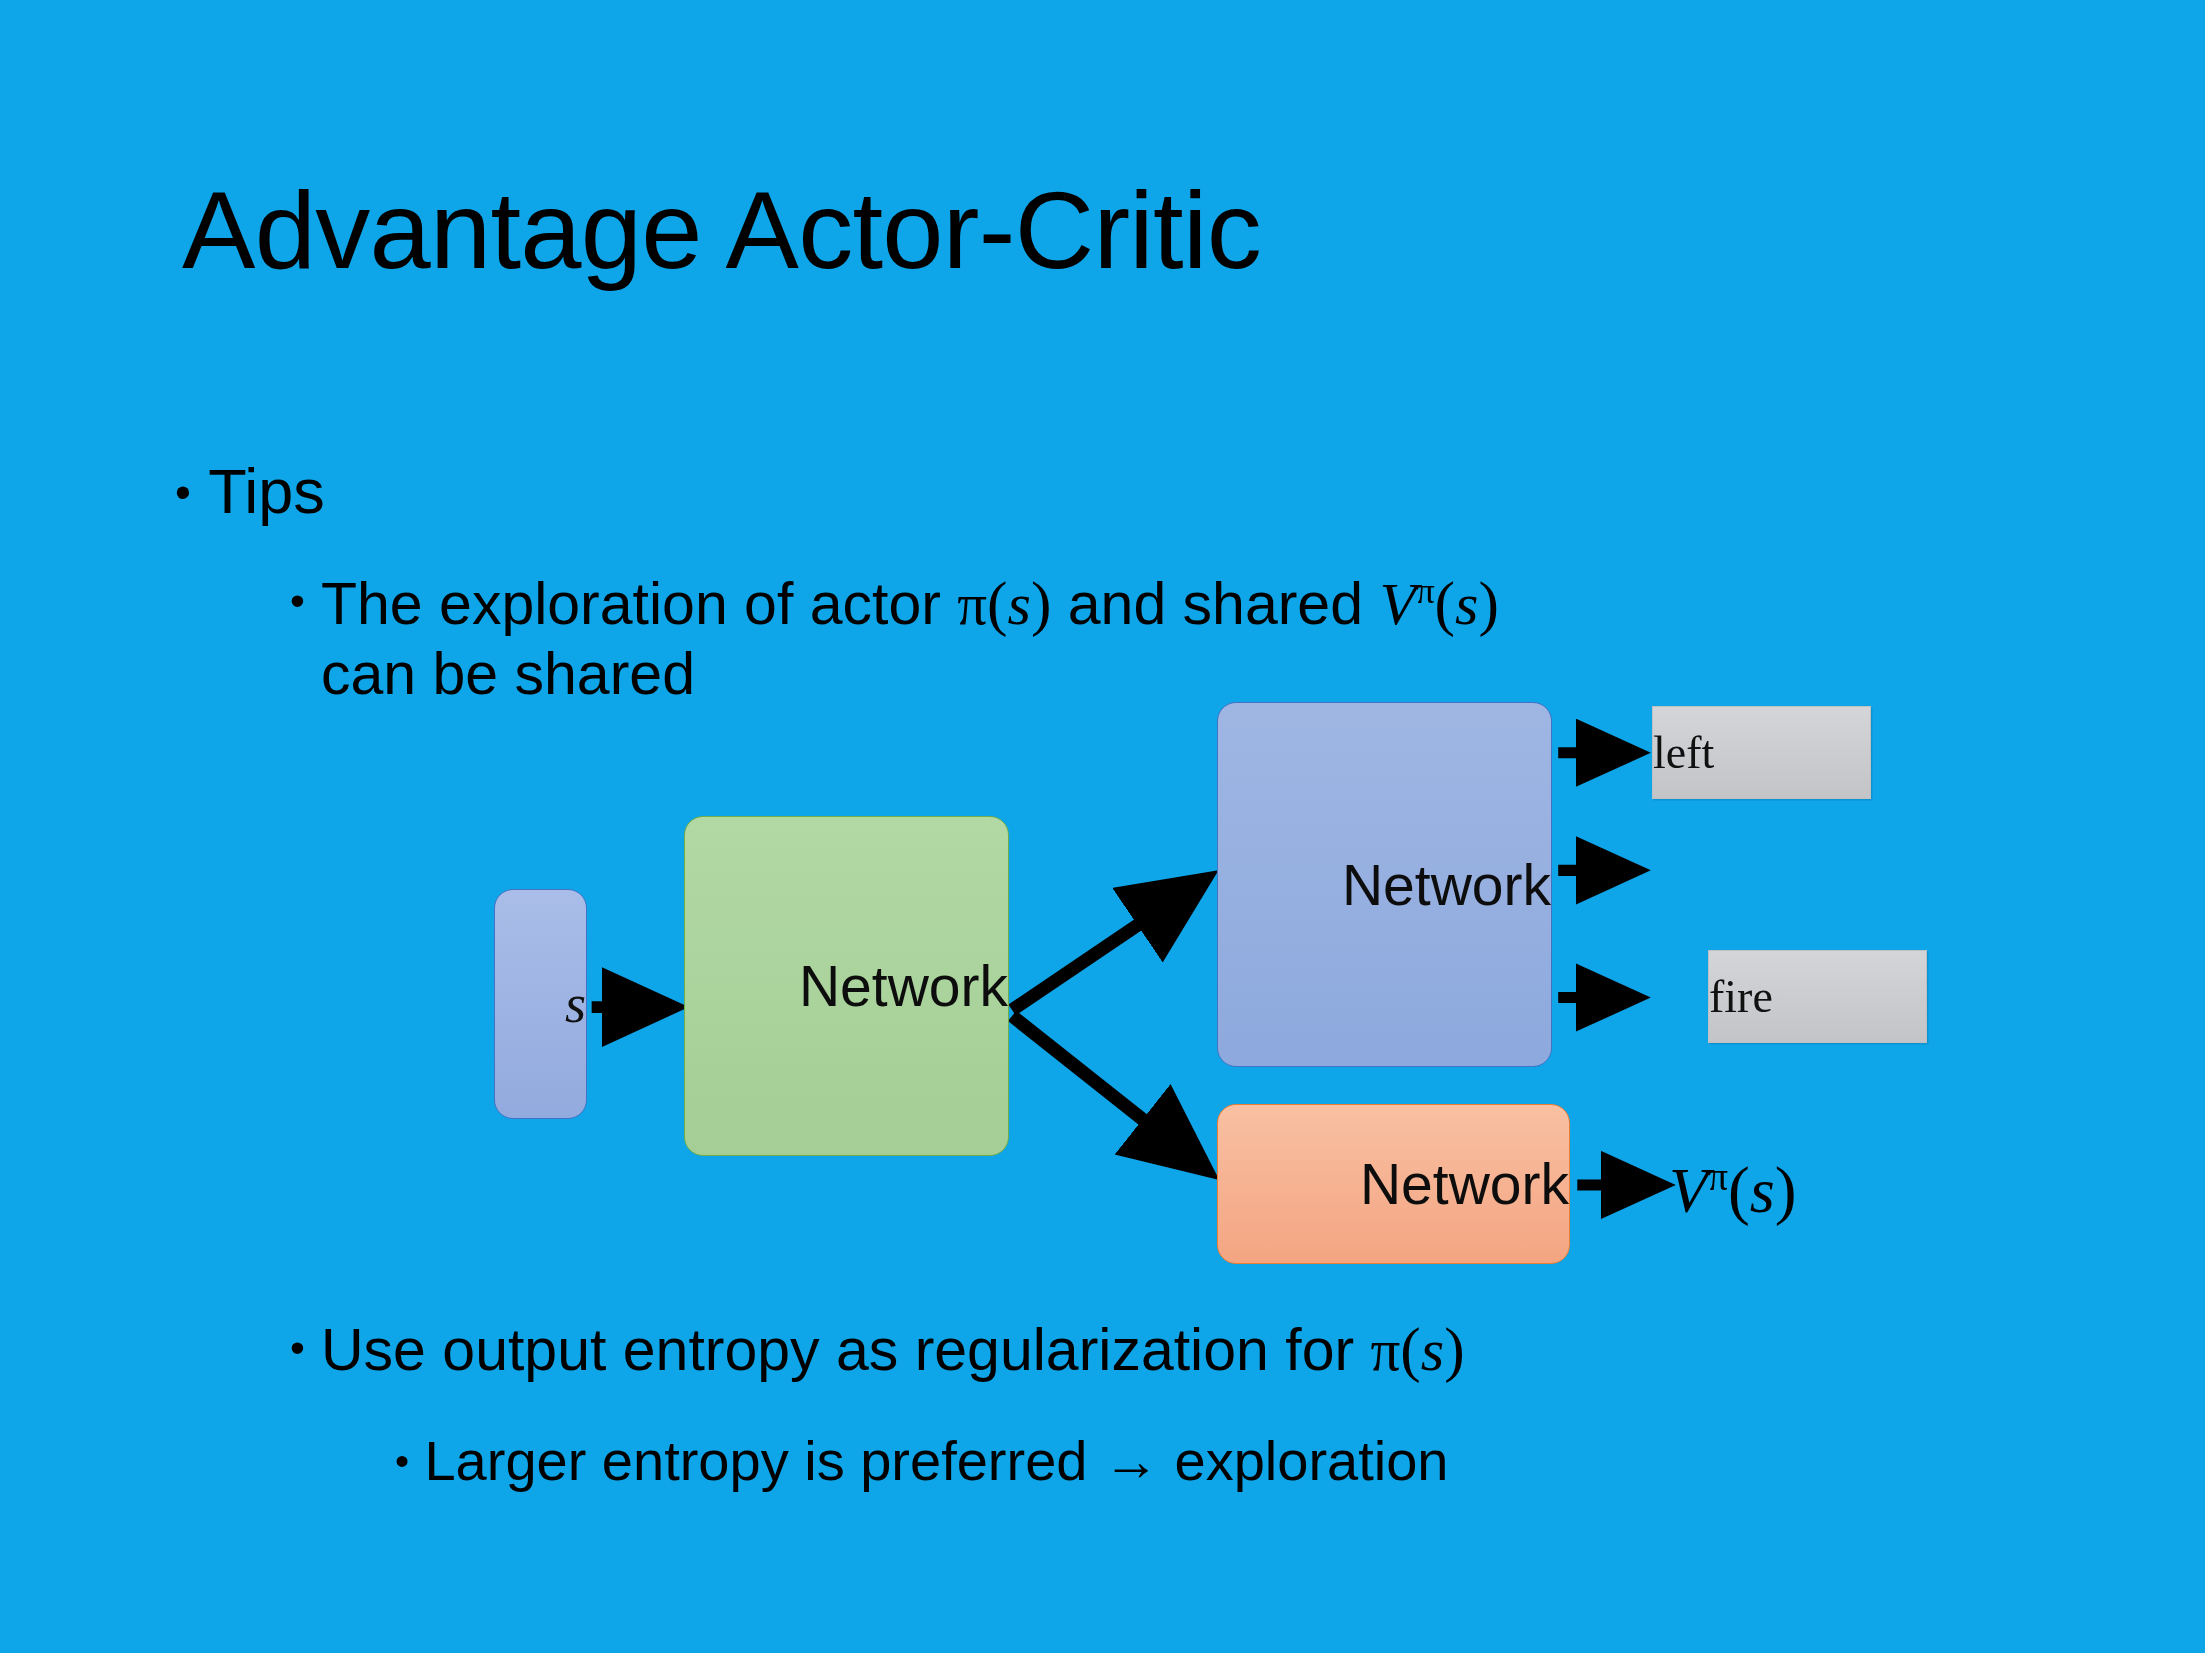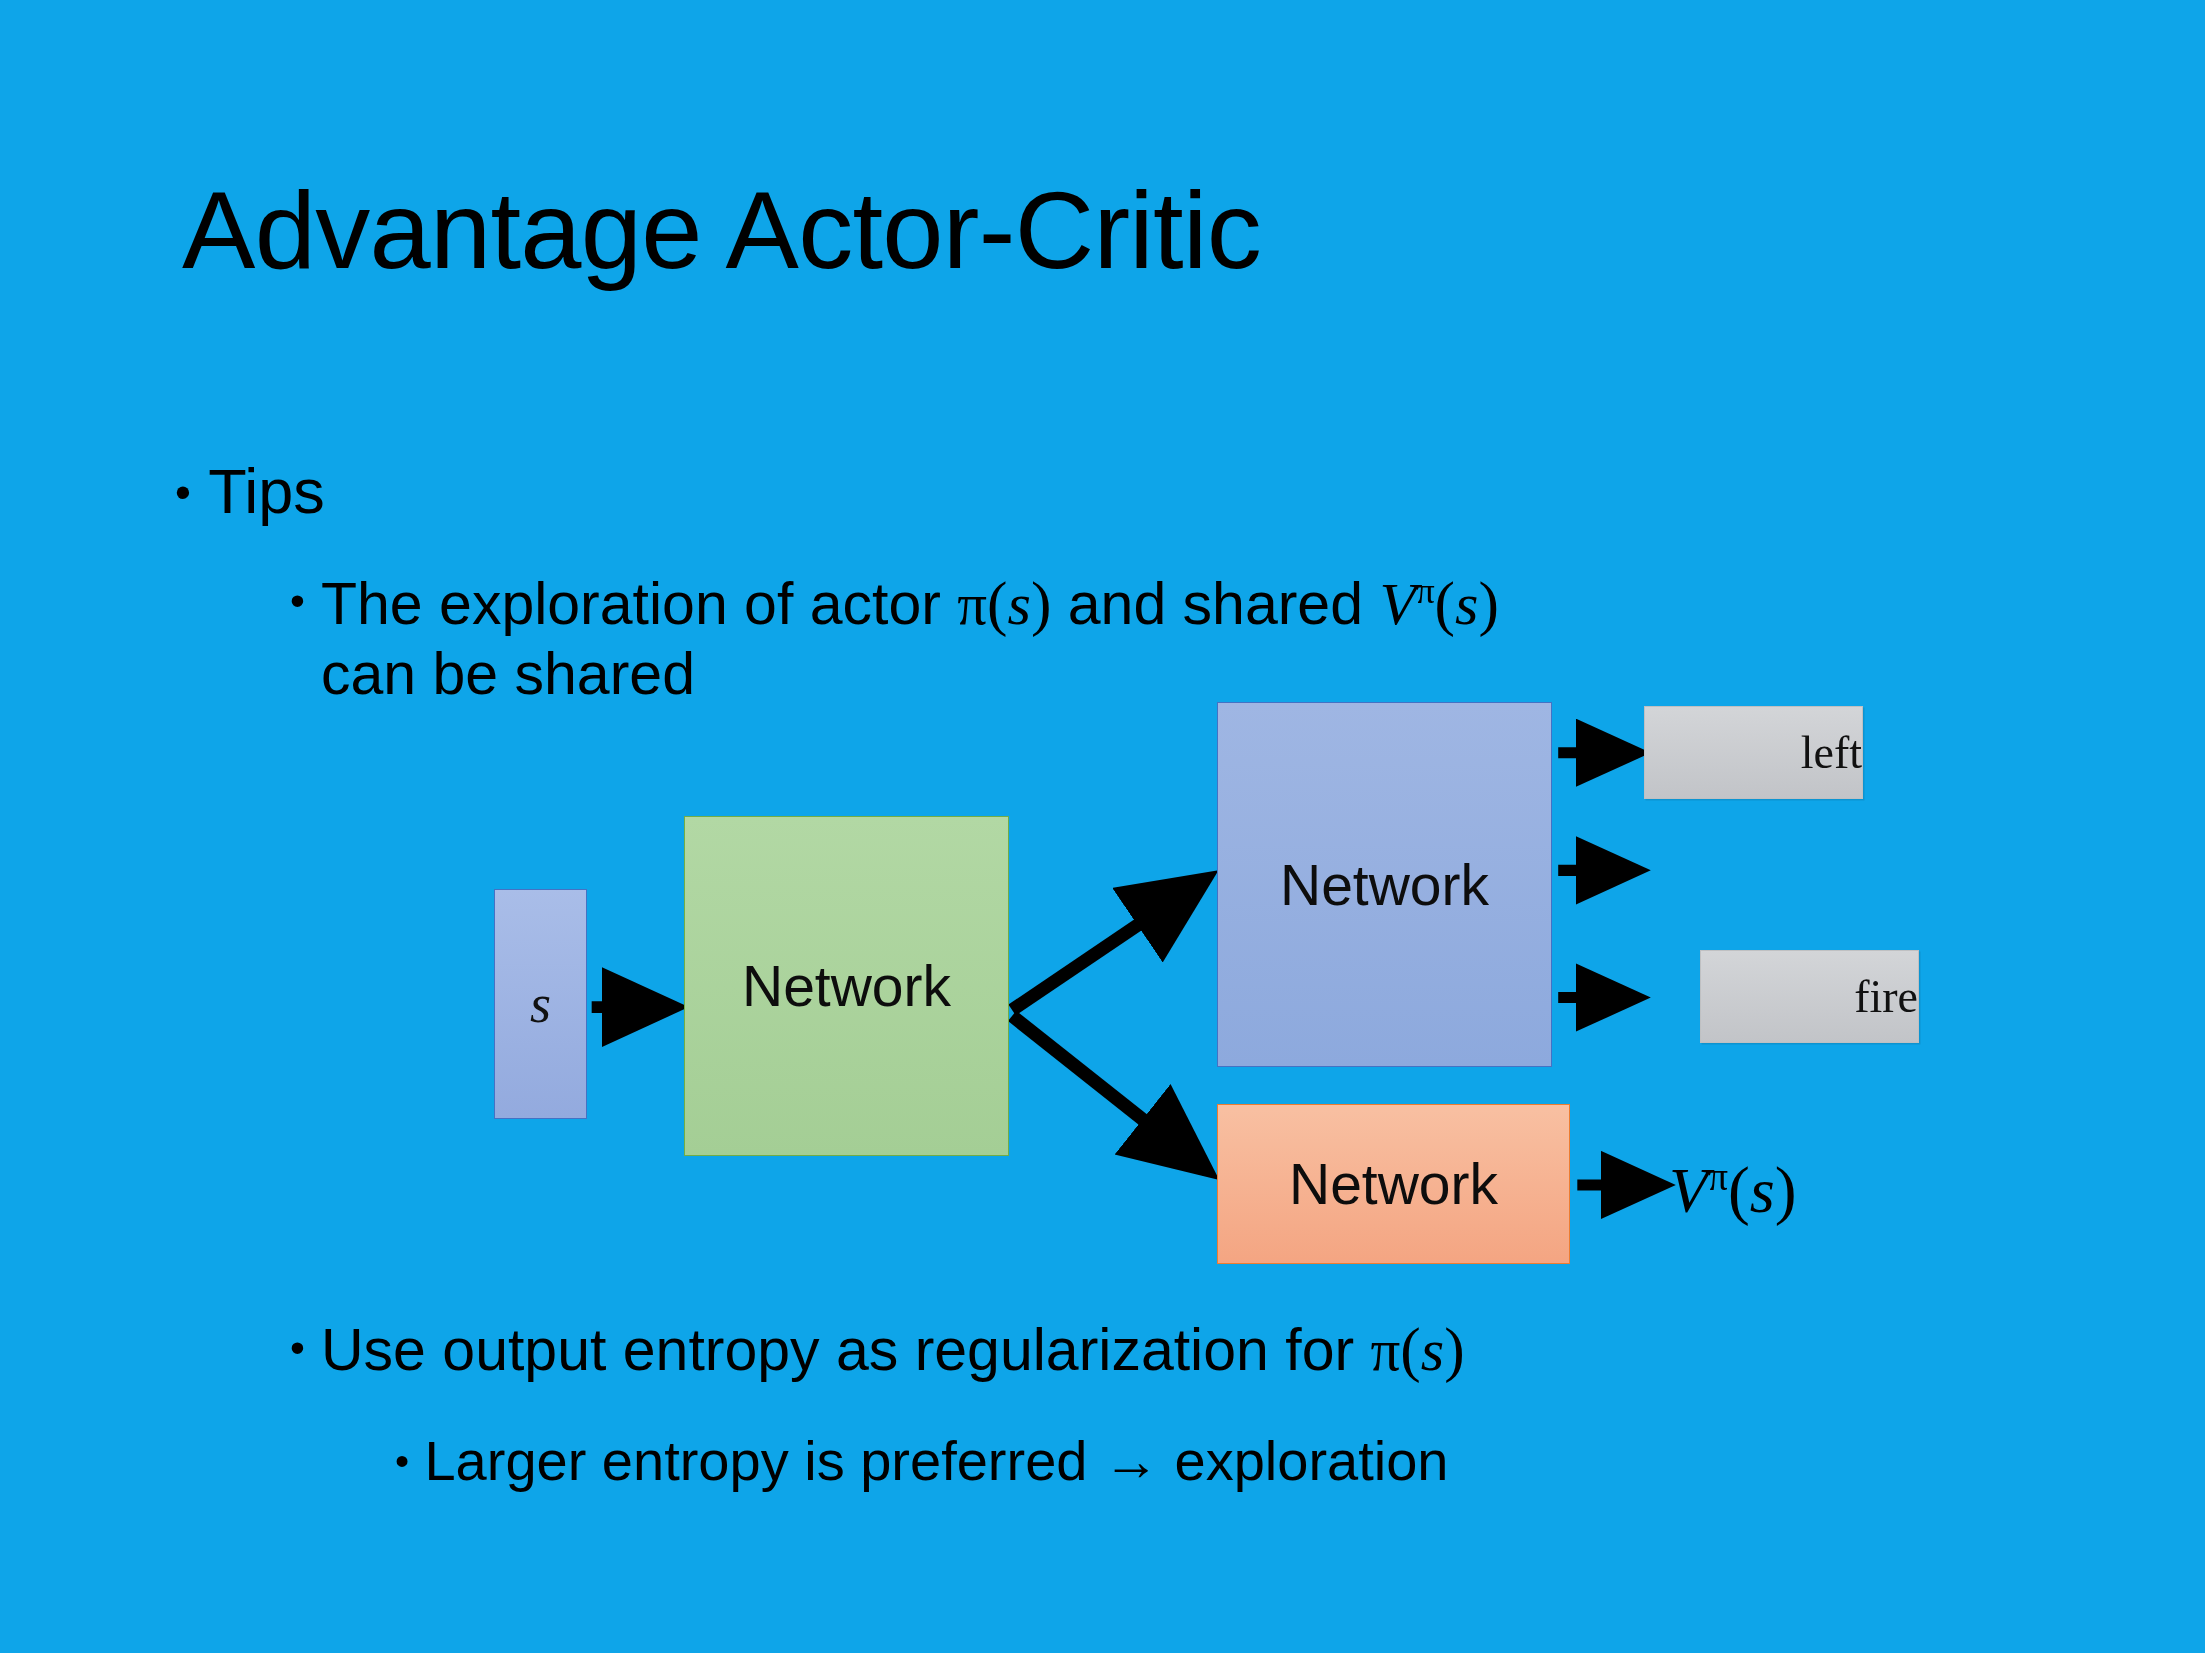--- a/index.html
+++ b/index.html
@@ -111,22 +111,23 @@
     height: 1654px;
     pointer-events: none;
   }
   #diagram > * { pointer-events: auto; }
 
   .node {
     position: absolute;
     box-sizing: border-box;
     display: flex;
     align-items: center;
-    justify-content: center;
+    justify-content: flex-end;
     text-align: center;
+    border-radius: 19px;
   }
 
   
   #node-state {
     left: 494px;
     top: 889px;
     width: 93px;
     height: 230px;
     background: linear-gradient(180deg, #a9bde8 0%, #93aade 100%);
     border: 1.5px solid #4472c4;
@@ -173,21 +174,22 @@
 
   
   .action-box {
     position: absolute;
     box-sizing: border-box;
     background: linear-gradient(180deg, #d3d5d8 0%, #c2c4c8 100%);
     border: 1.5px solid #bfc0c2;
     box-shadow: 1.5px 1.5px 0 rgba(0,0,0,0.10);
     display: flex;
     align-items: center;
-    justify-content: flex-end;
+    justify-content: flex-start;
+    margin-left: 8px;
   }
   .action-box .lbl {
     font-family: "Liberation Serif", serif;
     font-size: 46px;
     color: #111;
   }
   #act-left  { left: 1644px; top: 706px;  width: 219px; height: 93px; }
   #act-right { left: 1644px; top: 823px; width: 219px; height: 93px; }
   #act-fire  { left: 1700px; top: 950px; width: 219px; height: 93px; }
 

